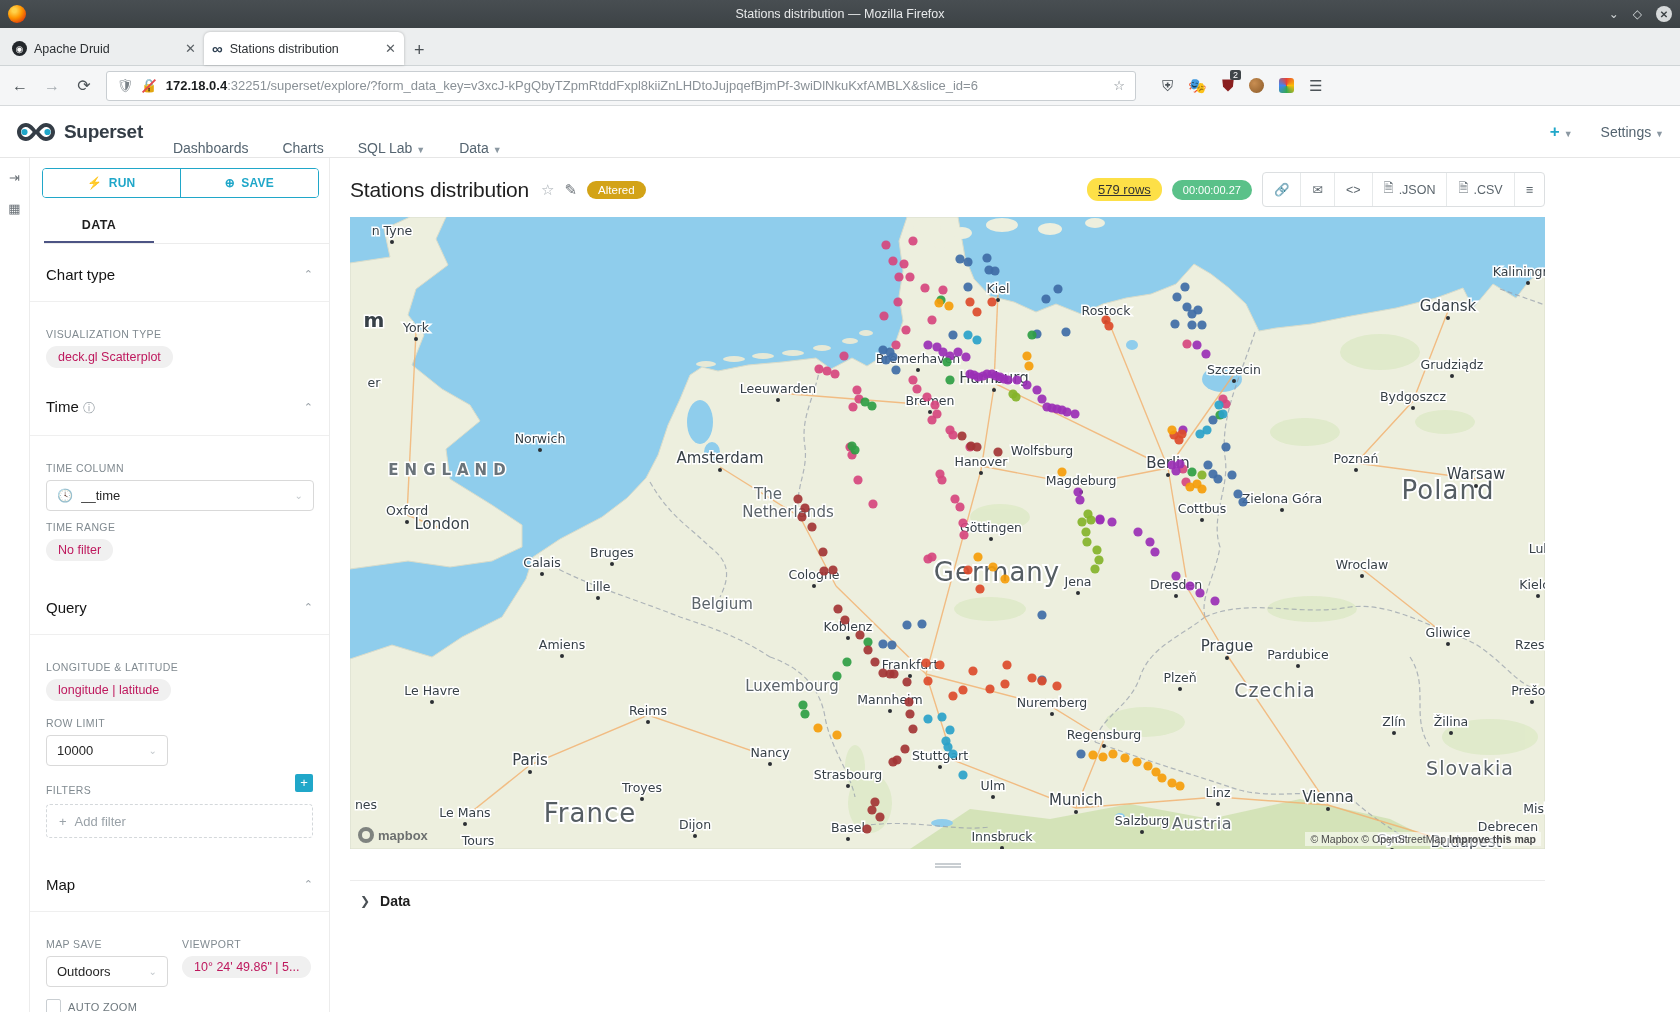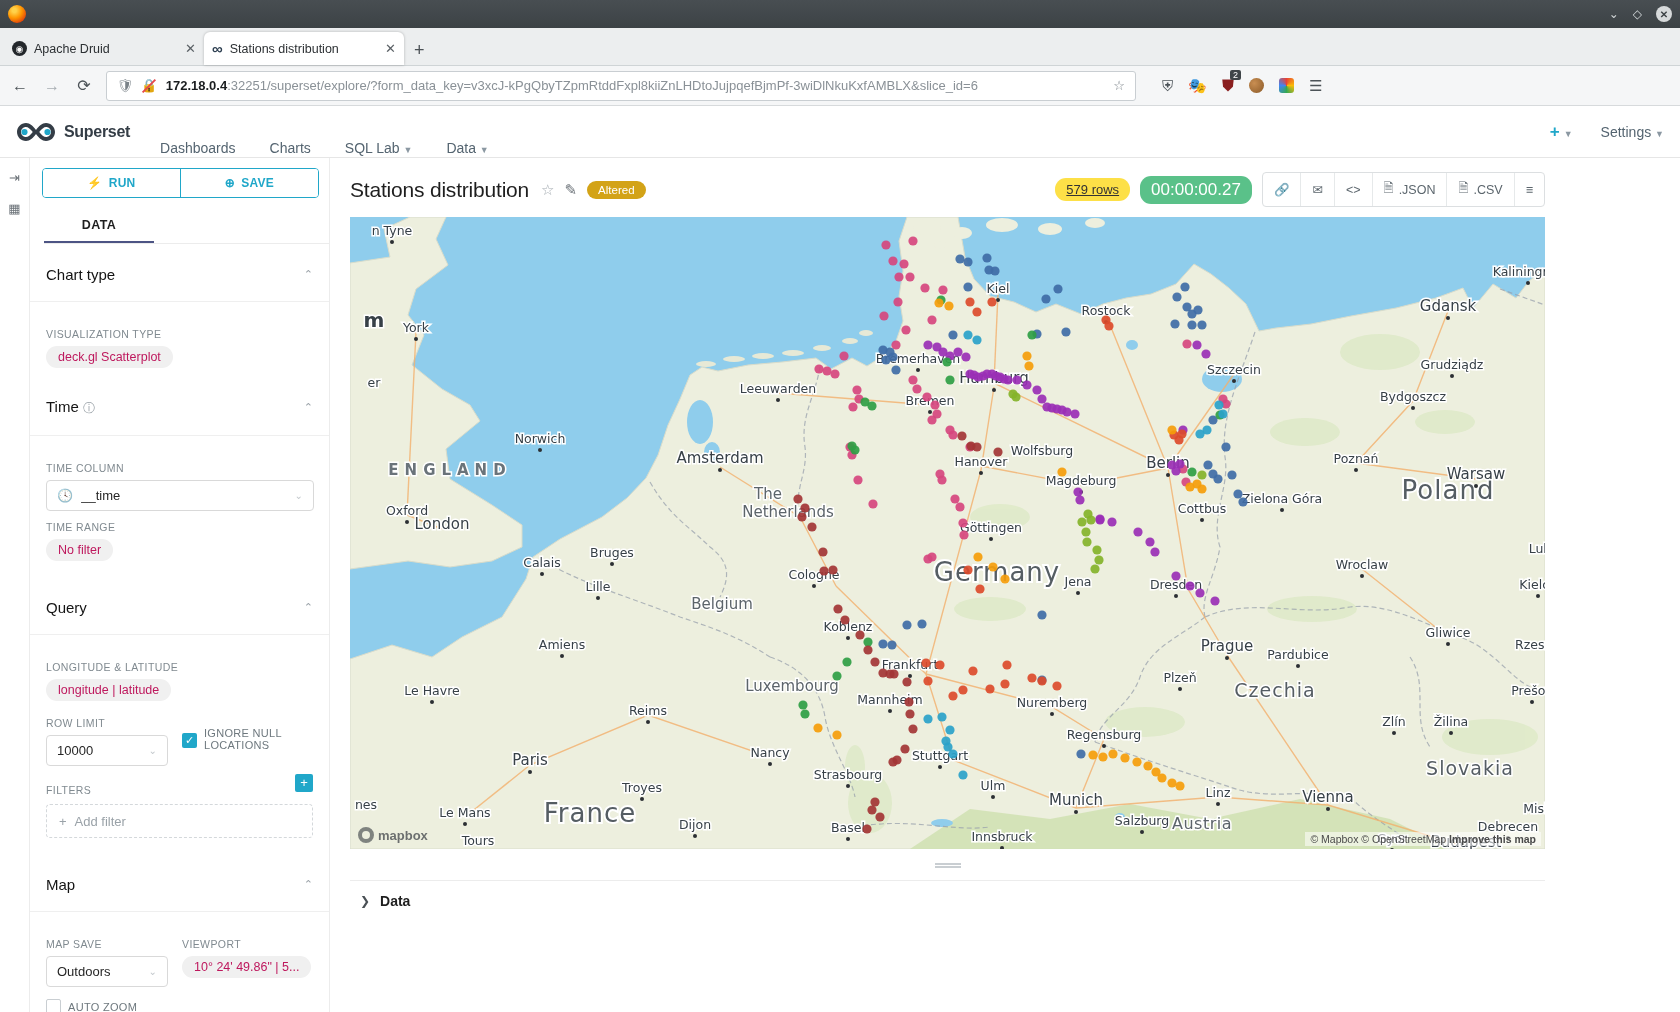--- a/index.html
+++ b/index.html
@@ -32,21 +32,21 @@
   .toolbar-right { display:flex; align-items:center; gap:15px; margin-left:14px; font-size:15px; color:#4c5358; }
   .badge2 { position:relative; }
   .badge2 .ushield { color:#8a1f1f; font-size:16px; }
   .badge2 .cnt { position:absolute; top:-7px; right:-7px; background:#3f4549; color:#fff; font-size:9px; padding:0 3px; border-radius:2px; }
   .cookie { width:15px; height:15px; border-radius:50%; background:radial-gradient(circle at 35% 35%, #c98e52, #8a5a28); display:inline-block; }
   .pinwheel { width:15px; height:15px; border-radius:3px; background:conic-gradient(#e94235,#fbbc05,#34a853,#4285f4,#e94235); display:inline-block; }
 
   
   .snav { height:52px; background:#fff; border-bottom:1px solid #e6e6e6; display:flex; align-items:center; padding:0 16px; }
   .slogo { display:flex; align-items:center; gap:8px; margin-right:30px; }
-  .brand { font-size:16px; font-weight:bold; color:#343d46; letter-spacing:-0.3px; }
+  .brand { font-size:19px; font-weight:bold; color:#343d46; letter-spacing:-0.3px; }
   .snav-links { display:flex; gap:34px; font-size:14px; color:#546470;margin-top:32px; }
   .snav-links .caret { font-size:9px; color:#8b98a2; }
   .snav-right { margin-left:auto; display:flex; align-items:center; gap:28px; font-size:14px; color:#546470; }
   .plus-teal { color:#20a7c9; font-weight:bold; font-size:17px; }
 
   
   .content { display:flex; height:892px; }
   .rail { width:30px; border-right:1px solid #ececec; padding-top:12px; display:flex; flex-direction:column; align-items:center; gap:16px; color:#6b7278; font-size:13px; }
   .panel { width:300px; border-right:1px solid #ececec; padding:10px 0 0 0; overflow:hidden; }
   .runsave { display:flex; border:1px solid #20a7c9; border-radius:4px; margin:0 10px 0 12px; height:30px; overflow:hidden; }
@@ -71,21 +71,21 @@
   .addfilter { border:1px dashed #d4d8db; border-radius:4px; height:34px; display:flex; align-items:center; padding:0 12px; gap:8px; color:#9aa2a8; font-size:13px; margin-top:2px; }
 
   
   .main { flex:1; padding:14px 0 0 20px; position:relative; }
   .chead { display:flex; align-items:center; width:1195px; }
   .ctitle { font-size:21px; color:#1f1f1f; letter-spacing:-0.2px; }
   .cicons { color:#a6adb3; font-size:15px; margin-left:12px; display:flex; gap:10px; align-items:center;}
   .altered { background:#d3a317; color:#fff; font-size:11.5px; padding:3px 11px; border-radius:11px; margin-left:10px; }
   .chead-right { margin-left:auto; display:flex; align-items:center; gap:10px; }
   .rows-pill { background:#fde047; border-radius:11px; padding:4px 11px; font-size:13px; color:#333;text-decoration:underline; }
-  .timer-pill { background:#5ac189; border-radius:11px; padding:4px 11px; font-size:17px; color:#fff; }
+  .timer-pill { background:#5ac189; border-radius:11px; padding:4px 11px; font-size:11px; color:#fff; }
   .btngroup { display:flex; border:1px solid #dcdfe1; border-radius:4px; overflow:hidden; background:#fff; }
   .bg-item { padding:6px 11px; font-size:12.5px; color:#5c666d; border-right:1px solid #e6e9ea; display:flex; align-items:center; gap:5px; }
   .bg-item:last-child { border-right:none; }
 
   .mapwrap { width:1195px; height:632px; margin-top:10px; position:relative; background:#eef0df; overflow:hidden; }
   .map-attr { position:absolute; right:4px; bottom:3px; font-size:10.5px; color:#4a4a4a; background:rgba(255,255,255,.55); padding:1px 5px; }
   .map-attr b { font-weight:bold; }
   .mb-logo { position:absolute; left:8px; bottom:6px; display:flex; align-items:center; gap:4px; color:#41454a; font-size:13px; font-weight:bold; opacity:.75; }
   .mb-logo .mo { width:16px; height:16px; border-radius:50%; border:4px solid #41454a; opacity:.85;}
 
@@ -101,20 +101,21 @@
   .handle { width:1195px; display:flex; justify-content:center; margin-top:14px; }
   .handle span { display:block; width:26px; border-top:2px solid #c9ced2; border-bottom:2px solid #c9ced2; height:5px; }
   .datasec { border-top:1px solid #ececec; margin-top:12px; padding:12px 0 0 10px; display:flex; align-items:center; gap:10px; font-size:14px; color:#1f1f1f; font-weight:bold; }
   .datasec .dcaret { color:#4a5055; font-size:12px; font-weight:normal; }
 </style>
 </head>
 <body>
 
 <div class="titlebar">
   <div class="ff-logo"></div>
+  <div class="tb-title">Stations distribution — Mozilla Firefox</div>
   <div class="tb-btns">
     <span>⌄</span>
     <span>◇</span>
     <span class="tb-close">✕</span>
   </div>
 </div>
 
 <div class="tabbar">
   <div class="tab">
     <span class="druid-ic">◉</span>
@@ -229,23 +230,20 @@
     <div class="psec" style="border-bottom:none;">
       <div class="flabel">LONGITUDE &amp; LATITUDE</div>
       <span class="pill">longitude | latitude</span>
       <div class="row2" style="margin-top:6px;">
         <div style="width:122px;">
           <div class="flabel">ROW LIMIT</div>
           <div class="select">
             <span class="sv">10000</span>
             <span class="sc">⌄</span>
           </div>
-        </div>
-        <div style="flex:1; padding-top:20px;">
-          <span class="chk on">✓</span><span class="chklabel" style="display:inline-block;width:100px;vertical-align:top;">IGNORE NULL LOCATIONS</span>
         </div>
       </div>
       <div style="margin-top:8px;">
         <span class="flabel" style="display:inline-block;">FILTERS</span>
         <span class="addbtn">+</span>
         <div class="addfilter">
             <span>+</span>
             <span>Add filter</span>
           </div>
       </div>

